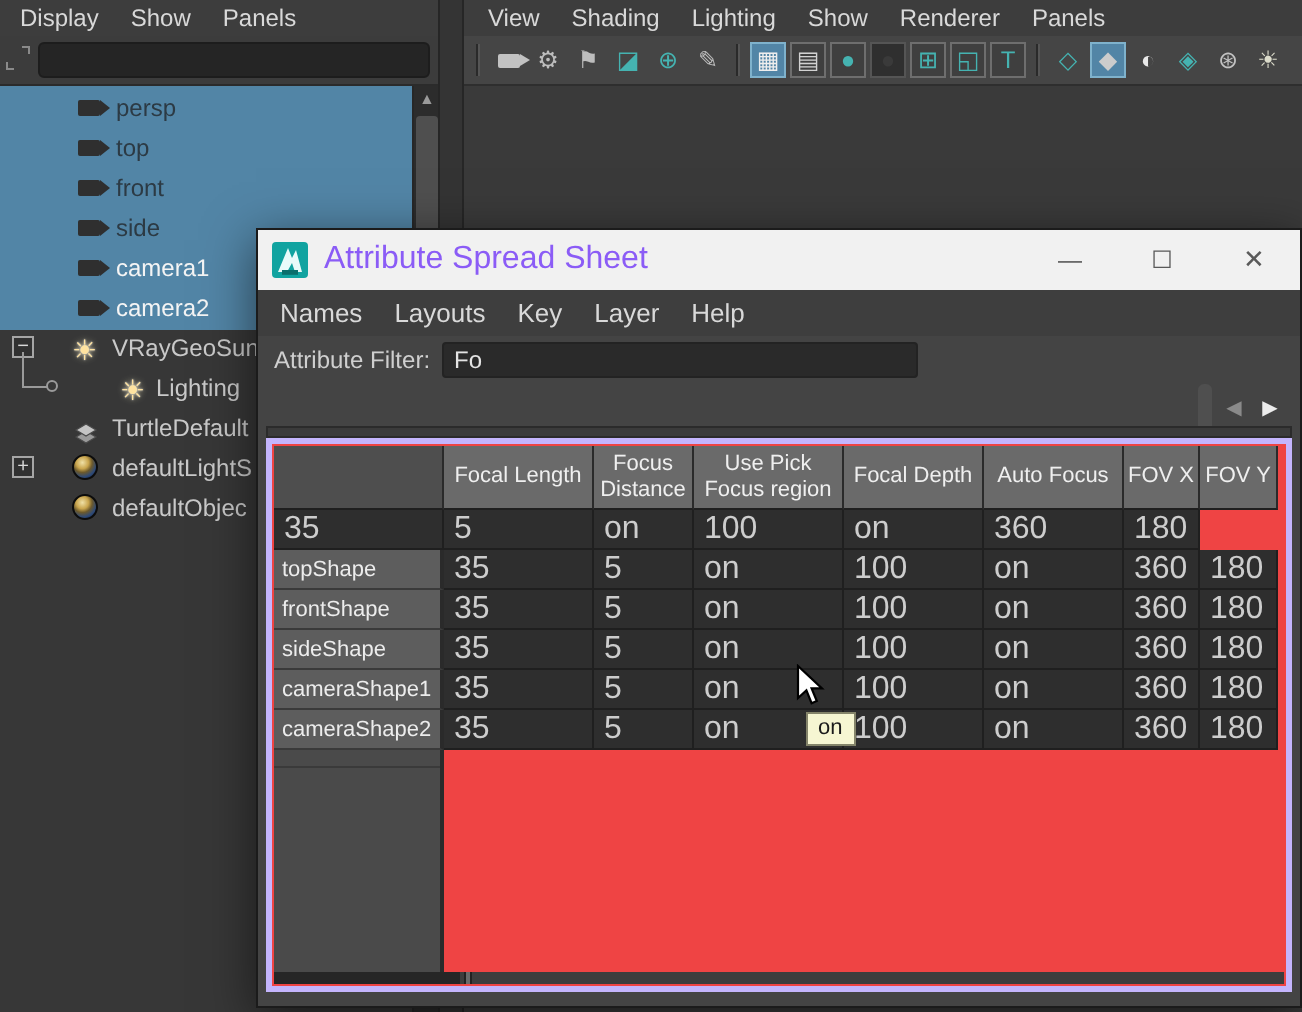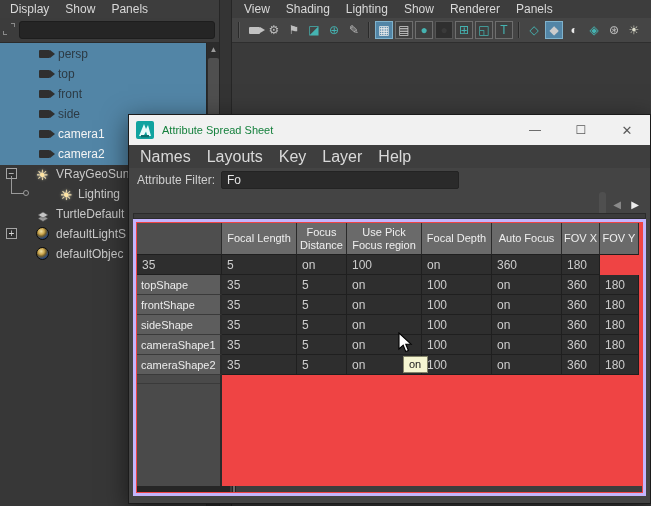--- a/index.html
+++ b/index.html
@@ -51,42 +51,42 @@
   .tb-ic{width:18px;height:18px;display:flex;align-items:center;justify-content:center;font-size:12px;flex:0 0 auto;}
   .tb-ic.boxed{background:#3f3f3f;border:1px solid #6e6e6e;width:16px;height:16px;}
   .tb-ic.active{background:#5285a6;border-color:#7fb2cc;}
   .tb-ic.pressed{background:#2f2f2f;border-color:#555;}
   .ic-cam-tb{width:11px;height:7px;background:#c2c2c2;position:relative;border-radius:1px;}
   .ic-cam-tb:after{content:"";position:absolute;right:-5px;top:0;border-top:3.5px solid transparent;border-bottom:3.5px solid transparent;border-left:5px solid #c2c2c2;}
   
   #sheet-window{left:128px;top:114px;width:523px;height:390px;background:#444444;border:1px solid #1b1b1b;box-sizing:border-box;box-shadow:0 6px 24px rgba(0,0,0,0.55);}
   #titlebar{left:0;top:0;right:0;height:30px;background:#f1f1f1;display:flex;align-items:center;}
   #maya-logo{width:18px;height:18px;margin:0 8px 0 7px;flex:0 0 auto;}
-  #window-title{color:#15803d;font-size:11px;flex:1 1 auto;white-space:nowrap;}
+  #window-title{color:#8b5cf6;font-size:16px;flex:1 1 auto;white-space:nowrap;}
   .win-ctl{width:46px;height:30px;display:flex;align-items:center;justify-content:center;color:#5a5a5a;font-size:12px;cursor:default;}
   #win-menubar{left:0;top:30px;right:0;height:23px;background:#3e3e3e;display:flex;align-items:center;padding-left:4px;gap:2px;}
-  #win-menubar .menu-item{padding:0 7px;font-size:16px;}
+  #win-menubar .menu-item{padding:0 7px;font-size:13px;}
   #filter-row{left:0;top:53px;right:0;height:23px;background:#444;display:flex;align-items:center;}
   #filter-label{margin-left:8px;color:#cfcfcf;font-size:12px;white-space:nowrap;}
   #filter-input{margin-left:6px;width:226px;height:16px;background:#2a2a2a;border:1px solid #232323;border-radius:2px;color:#e4e4e4;font-size:12px;padding:0 5px;outline:none;}
   #tabs-row{left:0;top:76px;right:0;height:22px;background:#444;}
   #tabs{position:absolute;left:5px;bottom:0;display:flex;gap:1px;height:21px;}
   .tab{background:#4f4f4f;color:#c6c6c6;font-size:11px;display:flex;align-items:center;justify-content:center;border-radius:3px 3px 0 0;white-space:nowrap;cursor:default;}
   .tab.active{background:#8f8f8f;color:#ffffff;}
   #tab-partial{width:7px;}
   .tab-arrow{position:absolute;bottom:3px;font-size:10px;width:14px;text-align:center;cursor:default;}
   #tab-arrow-left{right:26px;color:#8a8a8a;}
   #tab-arrow-right{right:8px;color:#ececec;}
   #table-groove{left:4px;top:98px;right:4px;height:6px;background:#3b3b3b;border:1px solid #2b2b2b;box-sizing:border-box;}
   #table-area{left:4px;top:104px;right:4px;bottom:7px;background:#ef4444;border:3px solid #c4b5fd;box-sizing:border-box;overflow:hidden;}
   .tgrid{display:grid;grid-template-columns:85px 75px 50px 75px 70px 70px 38px 39px;}
   .th{background:#6a6a6a;color:#efefef;font-size:11px;display:flex;align-items:center;justify-content:center;text-align:center;height:32px;border-right:1px solid #2a2a2a;border-bottom:1px solid #1f1f1f;line-height:13px;padding:0 2px;box-sizing:border-box;}
   .th.corner{background:#4e4e4e;}
   .rowhdr{background:#5d5d5d;color:#ececec;font-size:11px;display:flex;align-items:center;height:20px;padding:0 4px;border-right:2px solid #2a2a2a;border-bottom:1px solid #3a3a3a;box-sizing:border-box;white-space:nowrap;overflow:hidden;}
-  .cell{background:#2e2e2e;color:#cdcdcd;font-size:12px;display:flex;align-items:center;height:20px;padding:0 5px;border-right:1px solid #1f1f1f;border-bottom:1px solid #1f1f1f;box-sizing:border-box;}
+  .cell{background:#2e2e2e;color:#cdcdcd;font-size:16px;display:flex;align-items:center;height:20px;padding:0 5px;border-right:1px solid #1f1f1f;border-bottom:1px solid #1f1f1f;box-sizing:border-box;}
   #rowhdr-strip{position:absolute;left:1px;top:153px;width:85px;bottom:1px;background:#4a4a4a;border-right:2px solid #2a2a2a;box-sizing:border-box;}
   #rowhdr-strip .nub{height:8px;border-bottom:1px solid #3a3a3a;}
   #hscroll{left:1px;right:1px;bottom:1px;height:6px;background:#3d3d3d;}
   #hscroll-left{position:absolute;left:0;top:0;width:93px;height:6px;background:#262626;}
   #hscroll-handle{position:absolute;left:95px;top:0;width:4px;height:6px;background:#6a6a6a;border-left:1px solid #222;border-right:1px solid #222;box-sizing:border-box;}
   
   #cursor{left:398px;top:332px;width:16px;height:22px;z-index:50;pointer-events:none;}
   #tooltip{left:403px;top:356px;z-index:49;background:#f6f6d2;border:1px solid #84846a;color:#1b1b1b;font-size:11px;padding:1px 6px 2px 5px;white-space:nowrap;}
 </style>
 </head>

